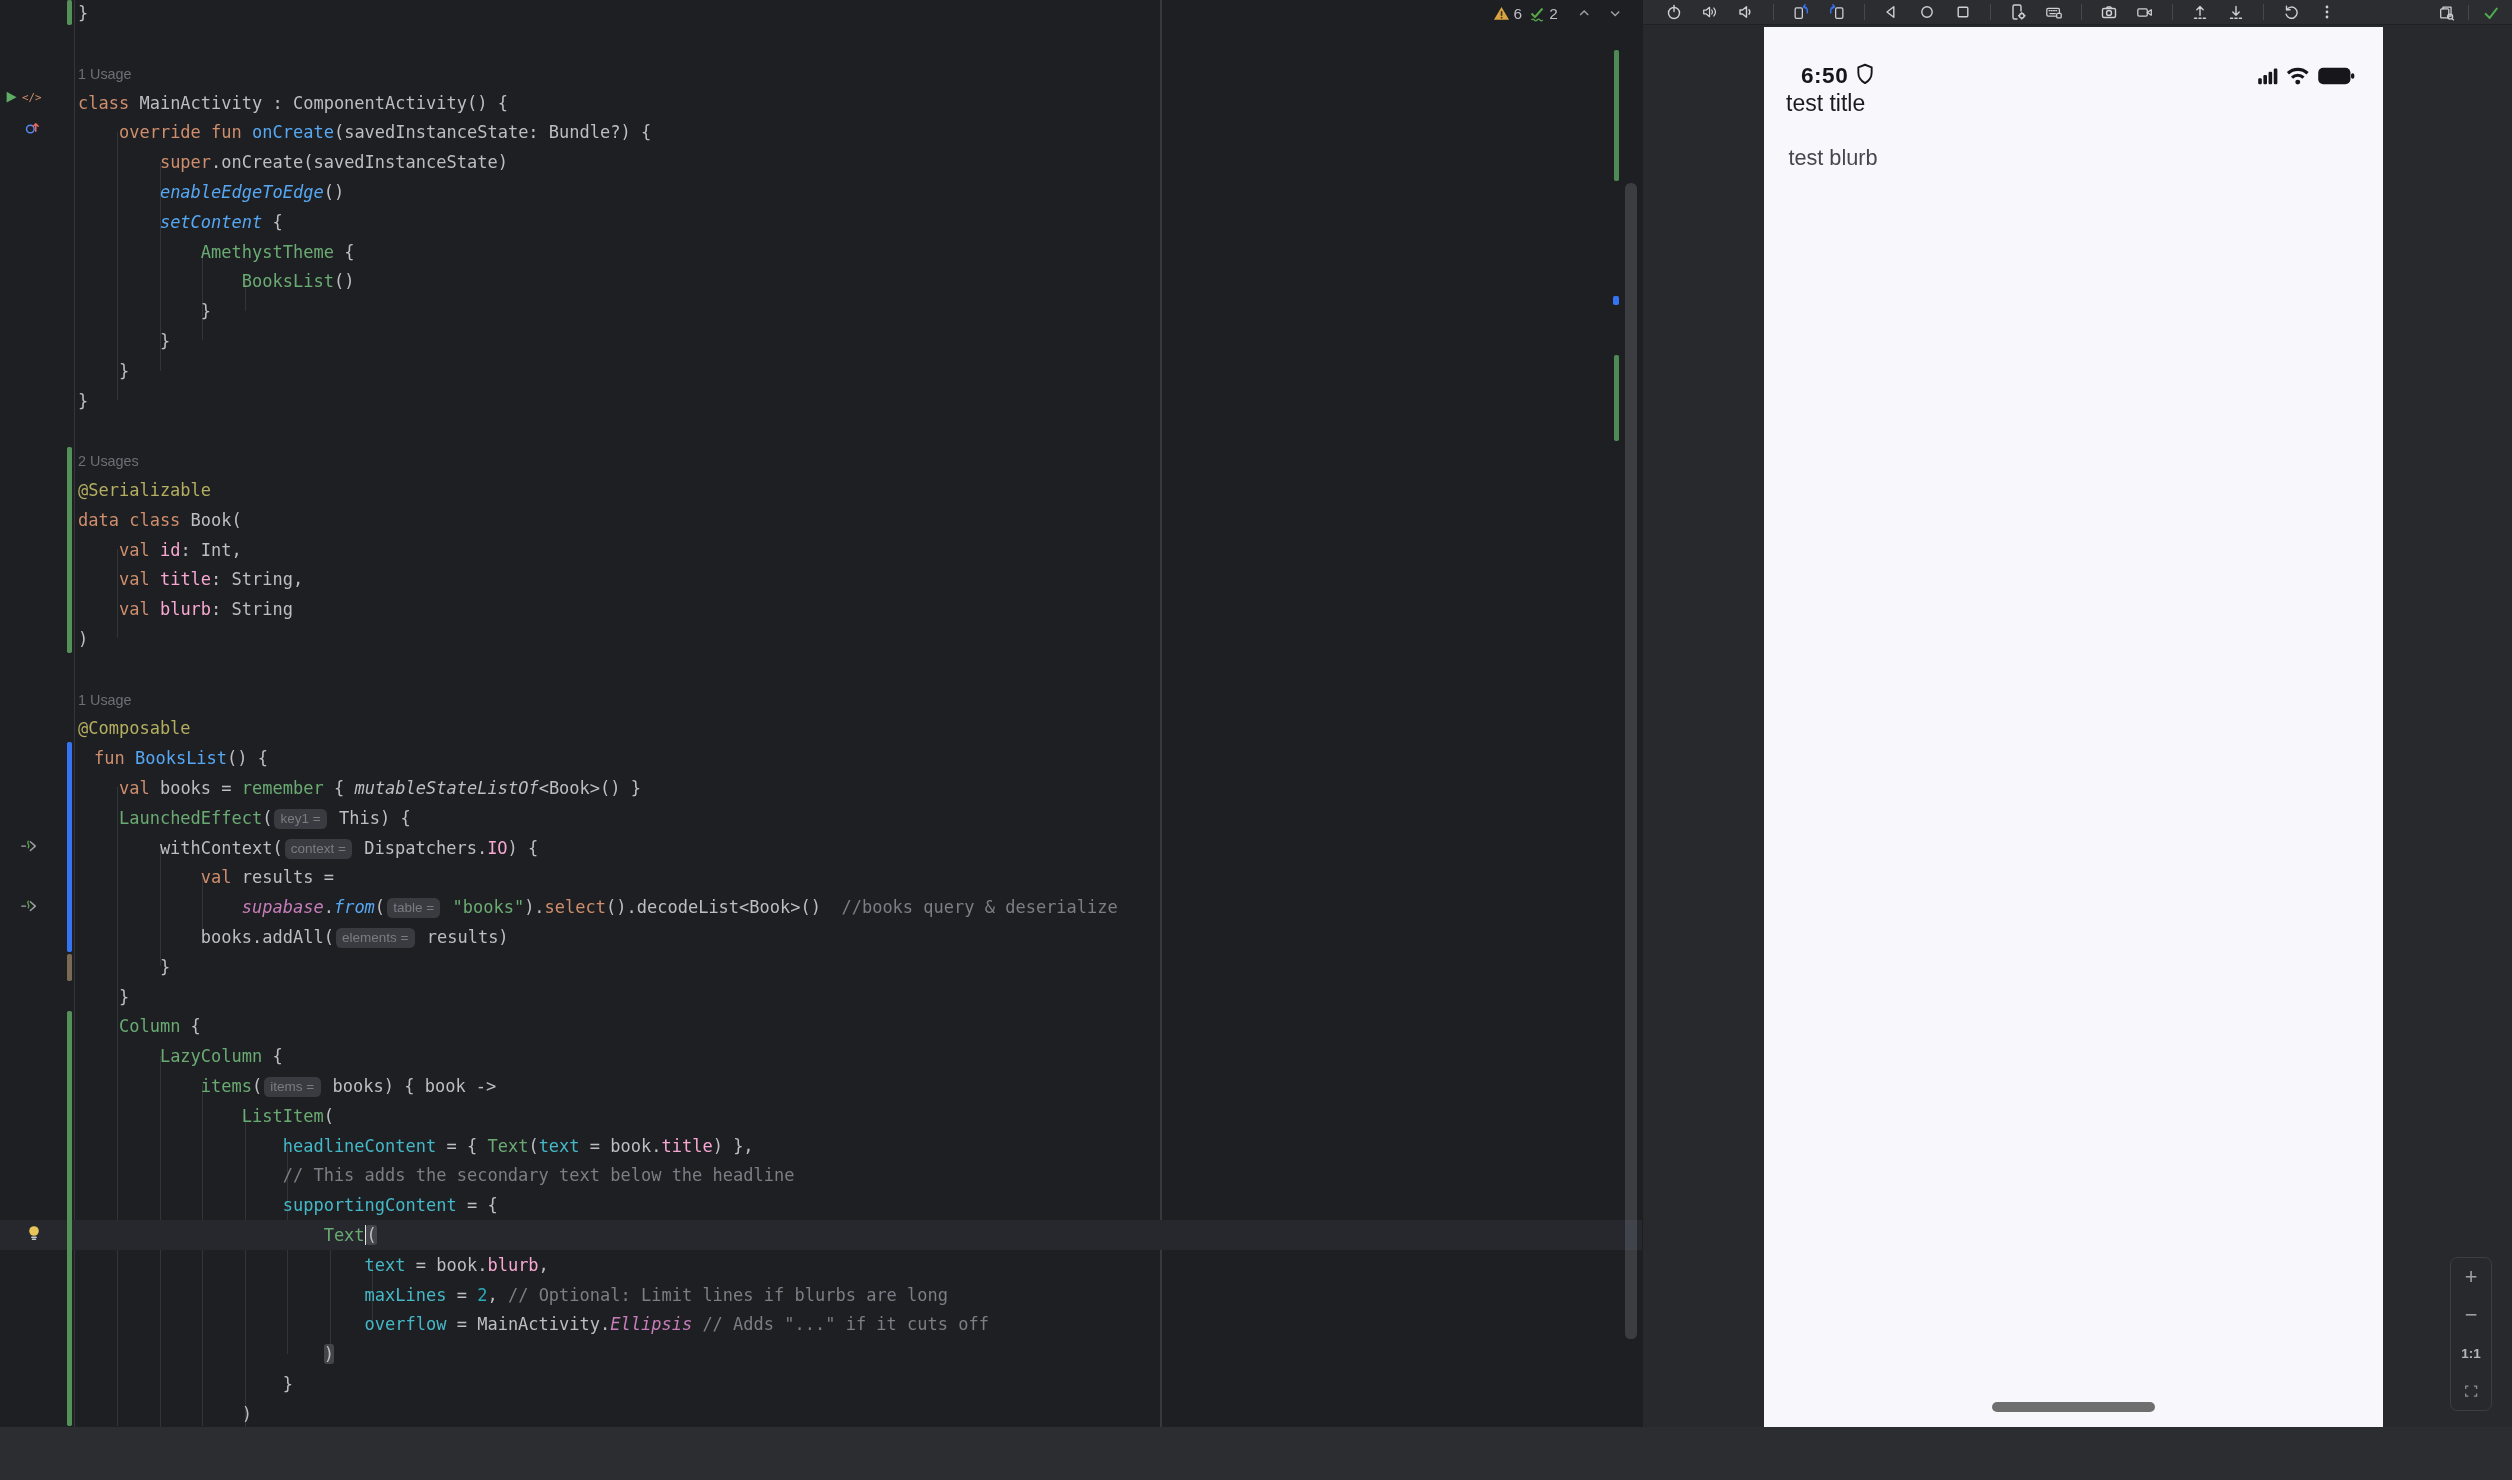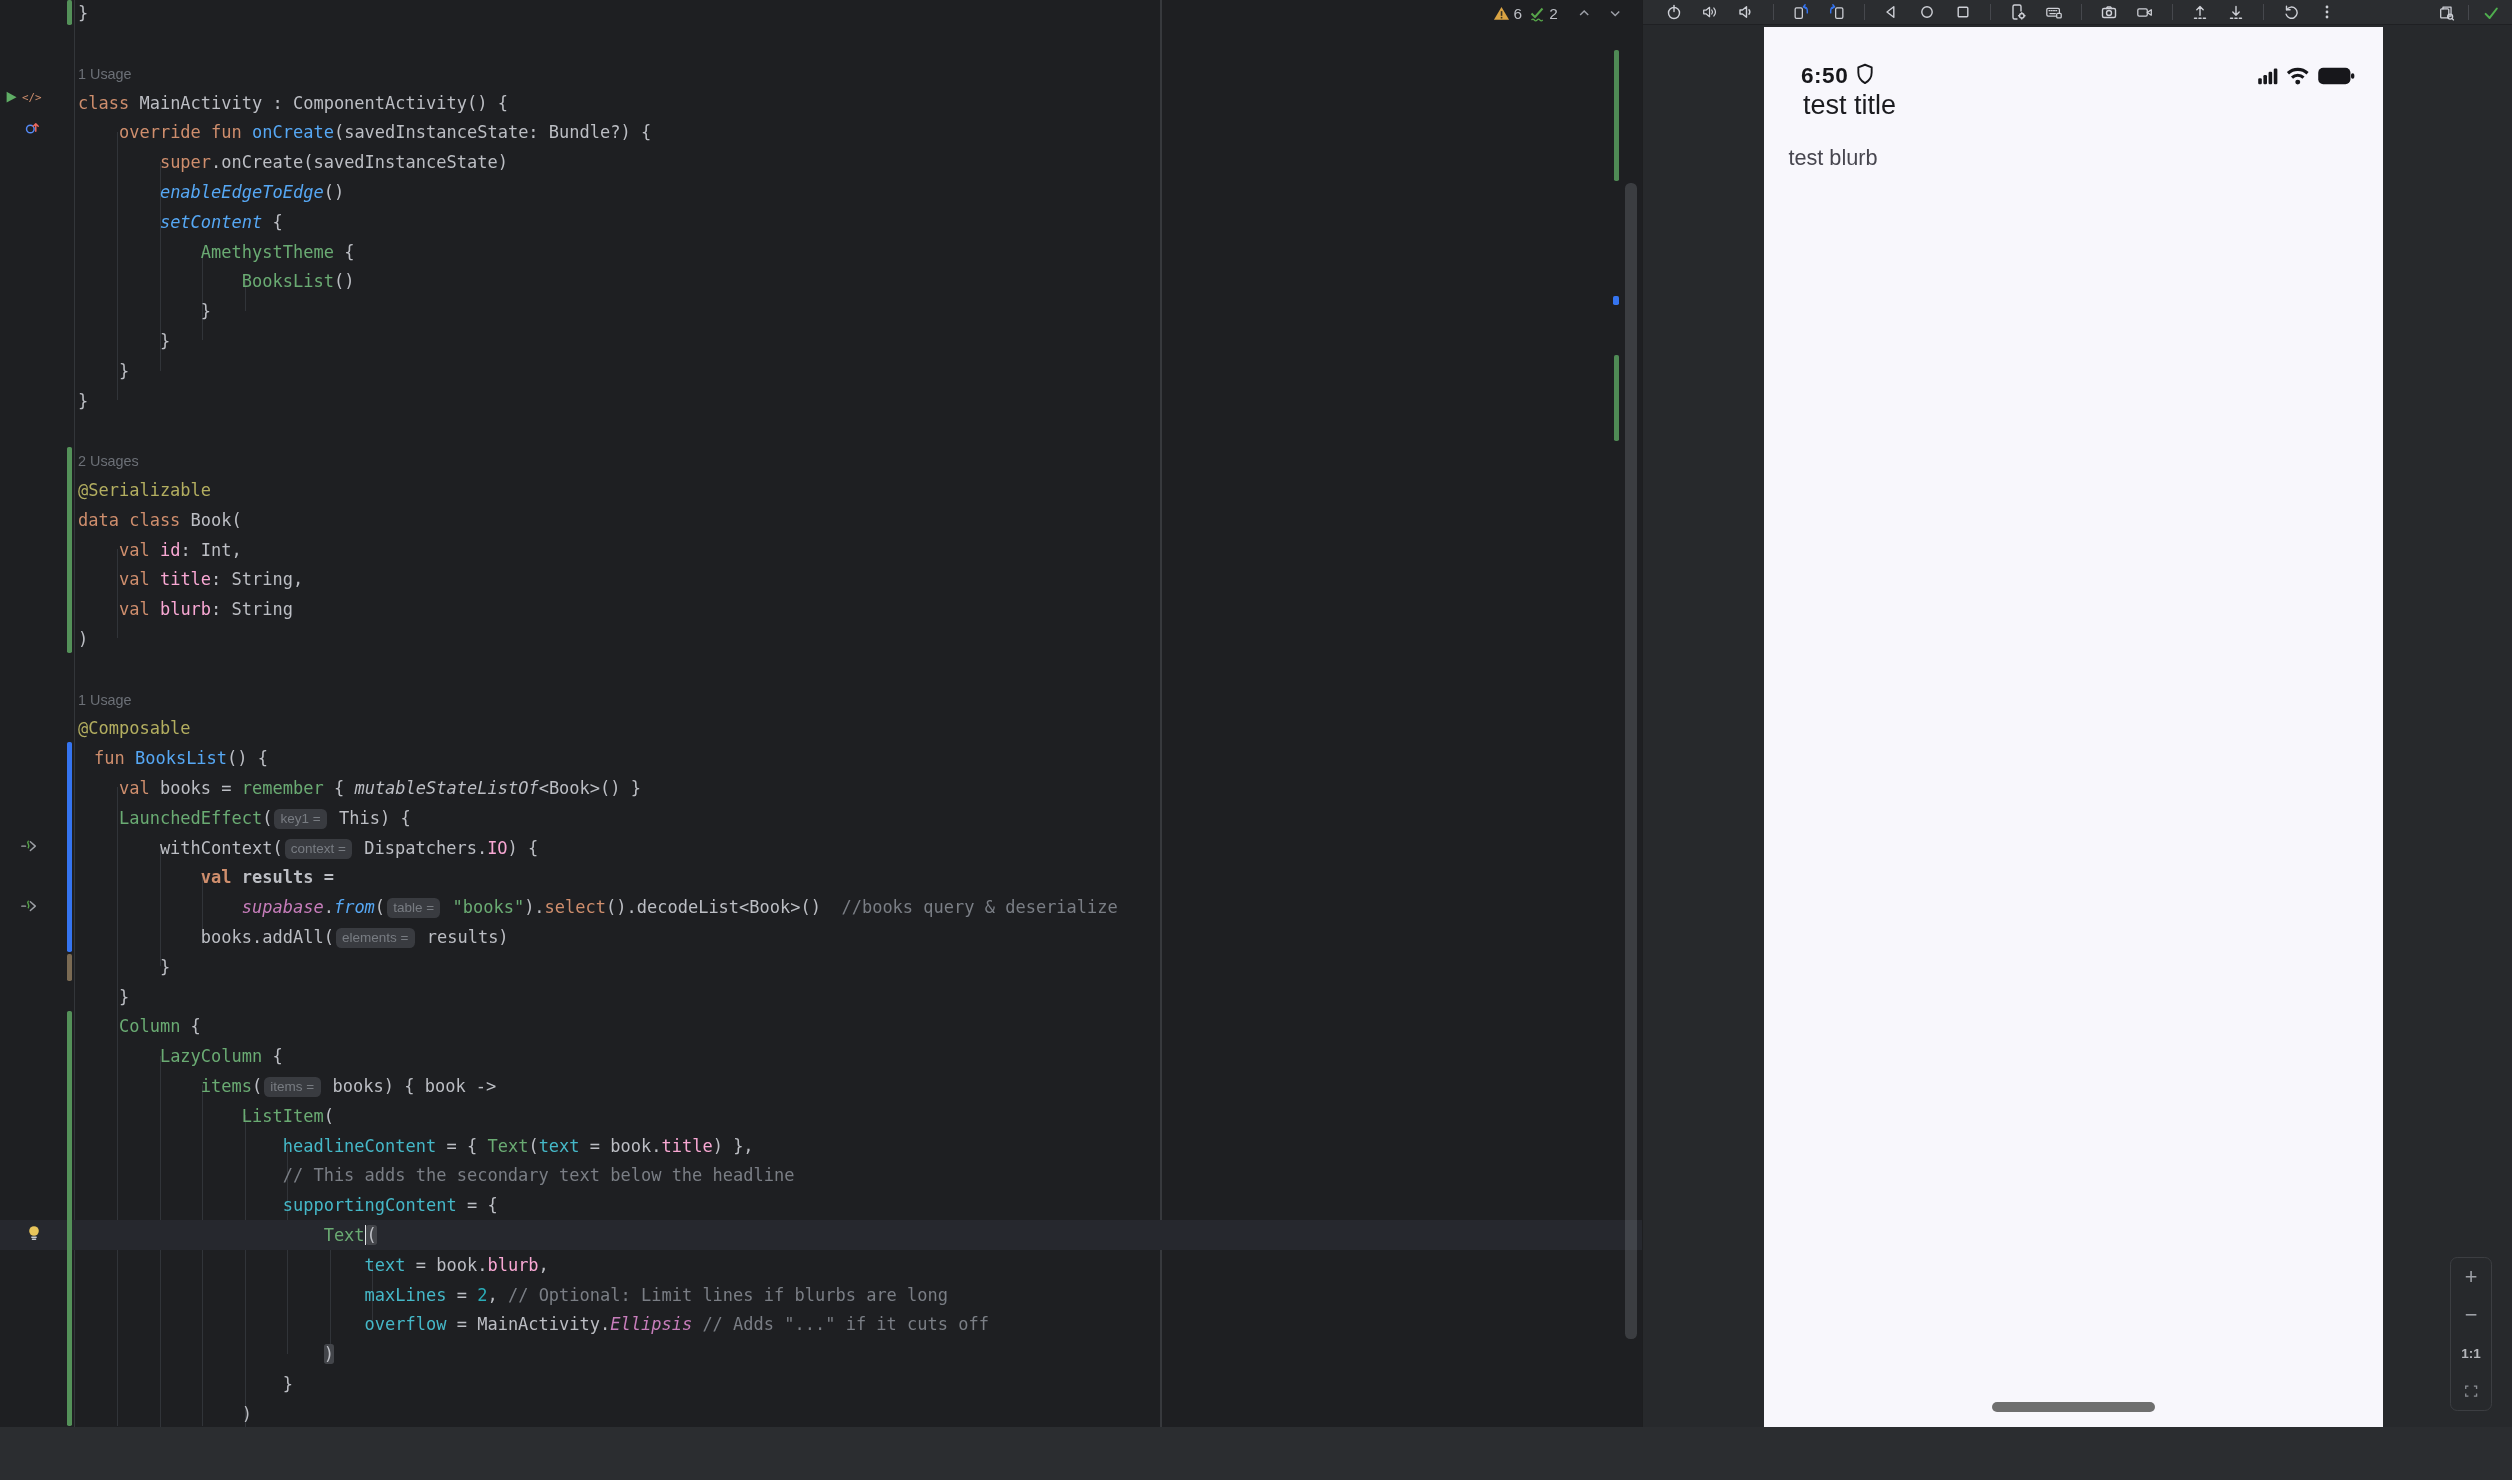--- a/index.html
+++ b/index.html
@@ -46,21 +46,21 @@
   .dev-toolbar{position:absolute;left:0;top:0;width:871px;height:25px;background:#2B2D30;border-bottom:0.9px solid #1F2023;
                display:flex;align-items:center;padding-left:21.7px;box-sizing:border-box;gap:18px;color:#CED0D6;}
   .dev-toolbar .tb-right{position:absolute;right:14.4px;top:0;height:25px;display:flex;align-items:center;gap:12.6px;}
   .tb-ic{width:18px;height:18px;display:inline-flex;align-items:center;justify-content:center;color:#CED0D6;}
   .tb-div{width:0.9px;height:15.4px;background:#46484D;}
   .screen{position:absolute;left:121px;top:27px;width:619px;height:1400px;background:#F8F7FC;}
   .statusbar{position:absolute;left:12px;top:0;width:100%;height:65px;text-align:right;}
   .sb-time{position:absolute;left:25px;top:36px;font-family:"Liberation Sans",sans-serif;font-size:22.6px;font-weight:bold;color:#17171B;letter-spacing:0.5px;}
   .sb-shield{position:absolute;left:79px;top:36px;}
   .sb-right{position:absolute;right:40px;top:38px;display:flex;align-items:center;gap:7.2px;}
-  .app-title{position:absolute;left:39px;top:63px;font-family:"Liberation Sans",sans-serif;font-size:27px;color:#1B1B1F;}
+  .app-title{position:absolute;left:22px;top:63px;font-family:"Liberation Sans",sans-serif;font-size:23px;color:#1B1B1F;}
   .app-blurb{position:absolute;left:24.4px;top:118px;font-family:"Liberation Sans",sans-serif;font-size:21.7px;color:#47464F;}
   .nav-pill{position:absolute;left:228px;bottom:15.4px;width:163px;height:10px;border-radius:5.4px;background:#6F6F6F;}
   .zoom-ctrl{position:absolute;left:807px;top:1257px;width:40px;height:152px;border:0.9px solid #3C3E42;border-radius:7.2px;
              display:flex;flex-direction:column;align-items:center;justify-content:space-around;color:#9DA0A6;
              font-family:"Liberation Sans",sans-serif;}
   .zoom-ctrl .zc{width:21.7px;height:21.7px;display:flex;align-items:center;justify-content:center;font-size:21.7px;}
   .zoom-ctrl .ratio{font-size:13.5px;font-weight:bold;color:#B4B6BB;}
   svg{display:block;}
 </style>
 </head>
@@ -118,21 +118,21 @@
         <div class="cl" style="top: 564px;"><span class="tok-pl">    </span><span class="tok-k">val </span><span class="tok-prop">title</span><span class="tok-pl">: String,</span></div>
         <div class="cl" style="top: 594px;"><span class="tok-pl">    </span><span class="tok-k">val </span><span class="tok-prop">blurb</span><span class="tok-pl">: String</span></div>
         <div class="cl" style="top: 624px;"><span class="tok-pl">)</span></div>
         <div class="cl" style="top: 654px;"></div>
         <div class="cl" style="top: 684px;"><span class="tok-label">1 Usage</span></div>
         <div class="cl" style="top: 713px;"><span class="tok-ann">@Composable</span></div>
         <div class="cl" style="top: 743px; margin-left: 16px;"><span class="tok-k">fun </span><span class="tok-fn">BooksList</span><span class="tok-pl">() {</span></div>
         <div class="cl" style="top: 773px;"><span class="tok-pl">    </span><span class="tok-k">val </span><span class="tok-pl">books = </span><span class="tok-comp">remember</span><span class="tok-pl"> { </span><span class="tok-itl">mutableStateListOf</span><span class="tok-pl">&lt;Book&gt;() }</span></div>
         <div class="cl" style="top: 803px;"><span class="tok-pl">    </span><span class="tok-comp">LaunchedEffect</span><span class="tok-pl">(</span><span class="tok-hint">key1 =</span><span class="tok-pl"> This) {</span></div>
         <div class="cl" style="top: 833px;"><span class="tok-pl">        withContext(</span><span class="tok-hint">context =</span><span class="tok-pl"> Dispatchers.</span><span class="tok-prop">IO</span><span class="tok-pl">) {</span></div>
-        <div class="cl" style="top: 862px; font-weight: bold;"><span class="tok-pl">            </span><span class="tok-k">val </span><span class="tok-pl">results =</span></div>
+        <div class="cl" style="top: 862px;"><span class="tok-pl">            </span><span class="tok-k">val </span><span class="tok-pl">results =</span></div>
         <div class="cl" style="top: 892px;"><span class="tok-pl">                </span><span class="tok-propi">supabase</span><span class="tok-pl">.</span><span class="tok-exti">from</span><span class="tok-pl">(</span><span class="tok-hint">table =</span><span class="tok-pl"> </span><span class="tok-str">"books"</span><span class="tok-pl">).</span><span class="tok-k">select</span><span class="tok-pl">().decodeList&lt;Book&gt;()  </span><span class="tok-com">//books query &amp; deserialize</span></div>
         <div class="cl" style="top: 922px;"><span class="tok-pl">            books.addAll(</span><span class="tok-hint">elements =</span><span class="tok-pl"> results)</span></div>
         <div class="cl" style="top: 952px;"><span class="tok-pl">        }</span></div>
         <div class="cl" style="top: 982px;"><span class="tok-pl">    }</span></div>
         <div class="cl" style="top: 1011px;"><span class="tok-pl">    </span><span class="tok-comp">Column</span><span class="tok-pl"> {</span></div>
         <div class="cl" style="top: 1041px;"><span class="tok-pl">        </span><span class="tok-comp">LazyColumn</span><span class="tok-pl"> {</span></div>
         <div class="cl" style="top: 1071px;"><span class="tok-pl">            </span><span class="tok-comp">items</span><span class="tok-pl">(</span><span class="tok-hint">items =</span><span class="tok-pl"> books) { book -&gt;</span></div>
         <div class="cl" style="top: 1101px;"><span class="tok-pl">                </span><span class="tok-comp">ListItem</span><span class="tok-pl">(</span></div>
         <div class="cl" style="top: 1131px;"><span class="tok-pl">                    </span><span class="tok-named">headlineContent</span><span class="tok-pl"> = { </span><span class="tok-comp">Text</span><span class="tok-pl">(</span><span class="tok-named">text</span><span class="tok-pl"> = book.</span><span class="tok-prop">title</span><span class="tok-pl">) },</span></div>
         <div class="cl" style="top: 1160px;"><span class="tok-pl">                    </span><span class="tok-com">// This adds the secondary text below the headline</span></div>

